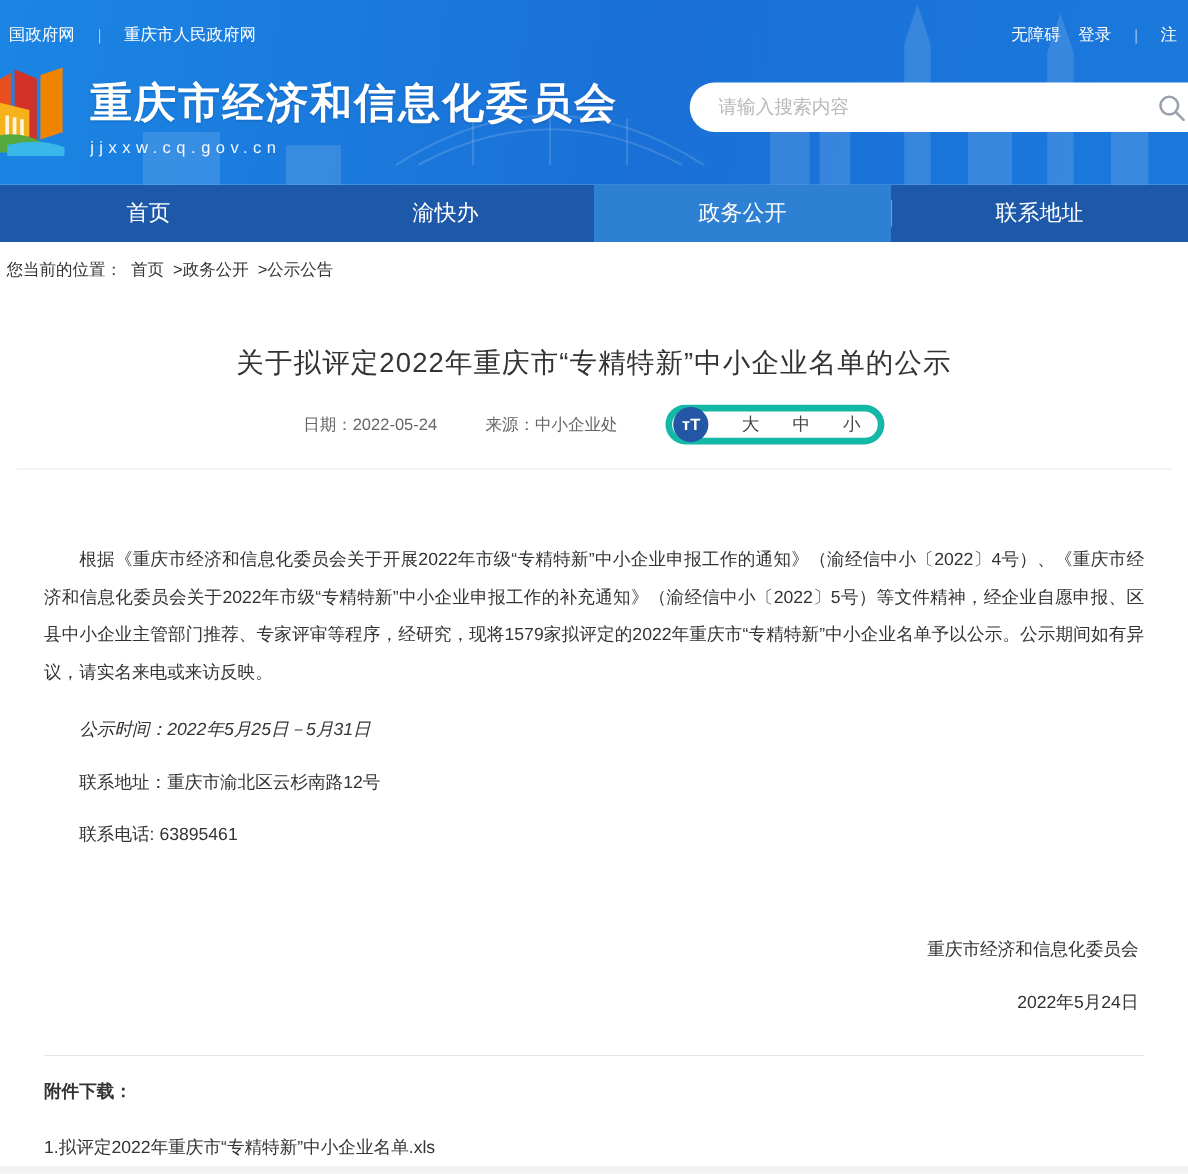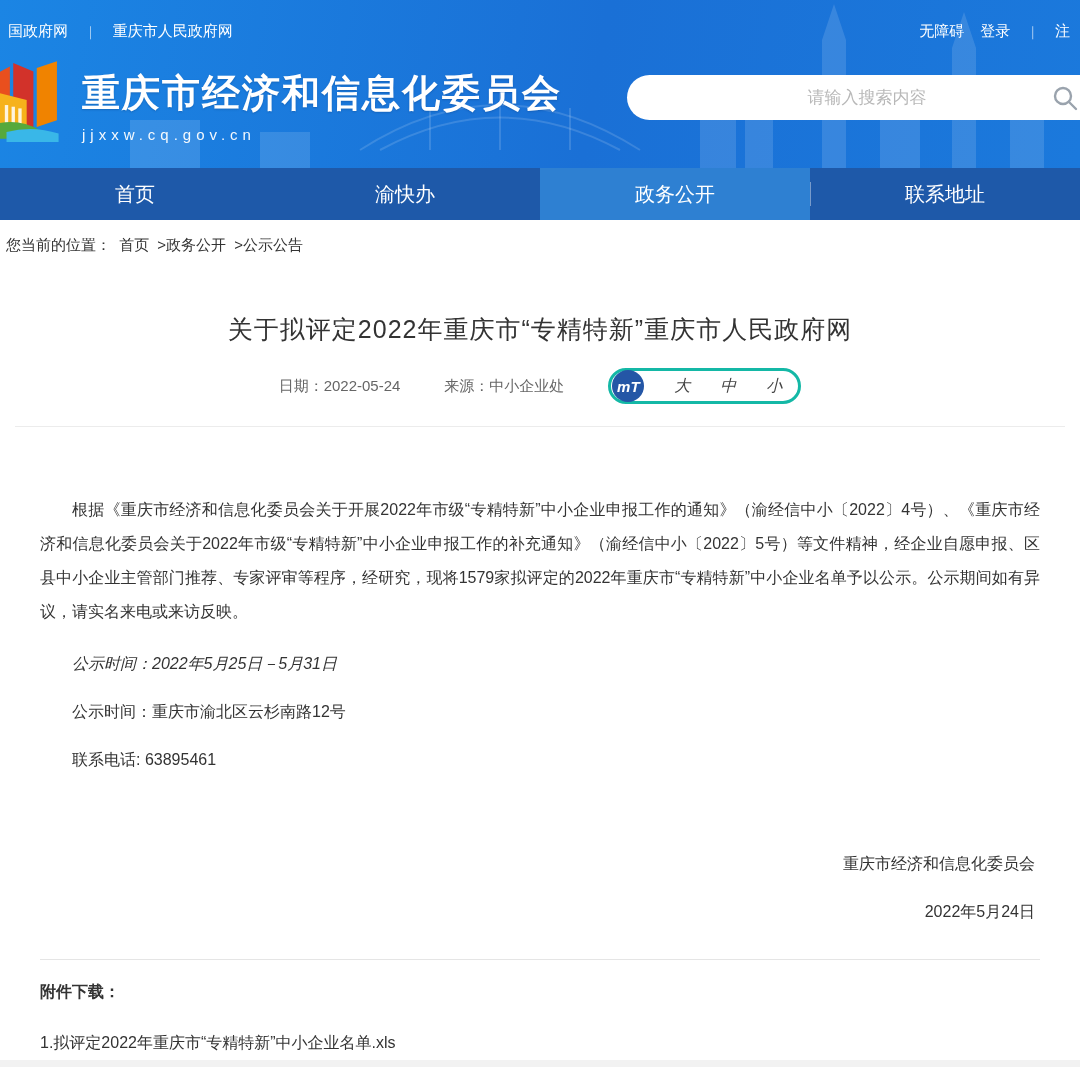--- a/index.html
+++ b/index.html
@@ -19,21 +19,21 @@
   .emblem { position:absolute; left:-14px; top:58px; width:78px; height:84px; }
 
   .brand { position:absolute; left:82px; top:68px; color:#fff; }
   .brand .t { font-size:38px; font-weight:bold; letter-spacing:2px;
     text-shadow:0 1px 2px rgba(0,40,90,.25); }
   .brand .u { margin-top:7px; font-size:15px; letter-spacing:5px; color:rgba(255,255,255,.95); }
 
   .search { position:absolute; left:627px; top:75px; width:480px; height:45px;
     background:#fff; border-radius:23px; display:flex; align-items:center; padding:0 26px; }
   .search input { border:none; outline:none; flex:1; font-size:17px; color:#a21caf;
-    font-family:inherit; background:transparent;text-align:center; }
+    font-family:inherit; background:transparent; }
   .search input::placeholder { color:#b8b8b8; }
   .search-ico { position:absolute; left:1052px; top:85px; width:26px; height:26px; }
 
   
   .nav { height:52px; background:#1e59a9; display:flex; }
   .nav-item { width:270px; text-align:center; line-height:52px; color:#fff;
     font-size:20px; position:relative; cursor:pointer; }
   .nav-item.active { background:#2e80d2; }
   .nav-item.divided::before { content:""; position:absolute; left:0; top:14px;
     width:1px; height:24px; background:rgba(255,255,255,.4); }
@@ -42,22 +42,22 @@
   .crumb { padding:16px 0 12px 6px; font-size:15px; color:#333; }
   .crumb span { margin-right:4px; }
   .crumb .lnk { cursor:pointer; }
 
   
   .article { padding:0 40px; color:#333; }
   .a-title { text-align:center; font-size:25px; font-weight:500; padding-top:46px;
     letter-spacing:1px; }
   .a-meta { margin-top:22px; display:flex; justify-content:center; align-items:center;
     gap:44px; font-size:15px; color:#666; }
-  .fsize { display:flex; align-items:center; gap:30px; border:3px solid #14b8a6;
-    border-radius:18px; background:#fff; padding:1px 16px 1px 1px; height:36px; color:#444;font-style:italic; }
+  .fsize { display:flex; align-items:center; gap:30px; border:6px solid #14b8a6;
+    border-radius:18px; background:#fff; padding:1px 16px 1px 1px; height:36px; color:#444; }
   .fsize .circ { width:32px; height:32px; border-radius:50%; background:#2456a6; color:#fff;
     display:flex; align-items:center; justify-content:center; font-size:15px; font-weight:bold; }
   .fsize .opt { font-size:16px; cursor:pointer; }
   .rule { border-top:1px solid #ececec; margin:22px -25px 0 -25px; }
 
   .a-body { margin-top:66px; font-size:16px; line-height:34px; text-align:justify;
     text-indent:2em; }
   .info-line { font-size:16px; line-height:34px; text-indent:2em; margin-top:14px; }
   .info-first { margin-top:18px;font-style:italic; }
 
@@ -143,39 +143,39 @@
 </div>
 
 <div class="crumb">
   <span>您当前的位置：</span>
   <span class="lnk">首页</span>
   <span class="lnk">&gt;政务公开</span>
   <span class="lnk">&gt;公示公告</span>
 </div>
 
 <div class="article">
-  <div class="a-title">关于拟评定2022年重庆市“专精特新”重庆市人民政府网</div>
+  <div class="a-title">关于拟评定2022年重庆市“专精特新”中小企业名单的公示</div>
 
   <div class="a-meta">
     <span><span>日期：</span><span>2022-05-24</span></span>
     <span><span>来源：</span><span>中小企业处</span></span>
     <span class="fsize">
       <span class="circ">тT</span>
       <span class="opt">大</span>
       <span class="opt">中</span>
       <span class="opt">小</span>
     </span>
   </div>
 
   <div class="rule"></div>
 
   <p class="a-body">根据《重庆市经济和信息化委员会关于开展2022年市级“专精特新”中小企业申报工作的通知》（渝经信中小〔2022〕4号）、《重庆市经济和信息化委员会关于2022年市级“专精特新”中小企业申报工作的补充通知》（渝经信中小〔2022〕5号）等文件精神，经企业自愿申报、区县中小企业主管部门推荐、专家评审等程序，经研究，现将1579家拟评定的2022年重庆市“专精特新”中小企业名单予以公示。公示期间如有异议，请实名来电或来访反映。</p>
 
   <p class="info-line info-first">公示时间：2022年5月25日－5月31日</p>
-  <p class="info-line">公示时间：重庆市渝北区云杉南路12号</p>
+  <p class="info-line">联系地址：重庆市渝北区云杉南路12号</p>
   <p class="info-line">联系电话: 63895461</p>
 
   <div class="sig">
     <div>重庆市经济和信息化委员会</div>
     <div class="d">2022年5月24日</div>
   </div>
 
   <div class="attach-rule"></div>
   <div class="attach-label">附件下载：</div>
   <div class="attach-item">1.拟评定2022年重庆市“专精特新”中小企业名单.xls</div>

